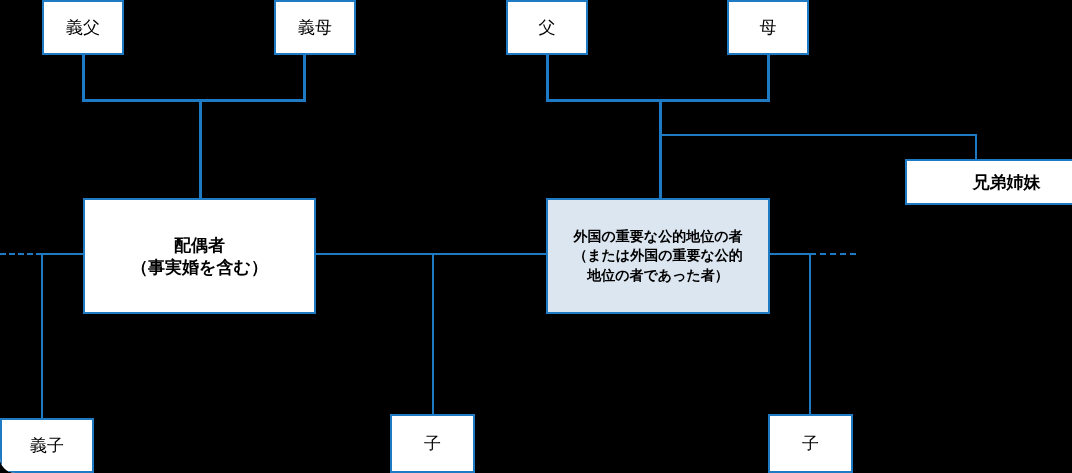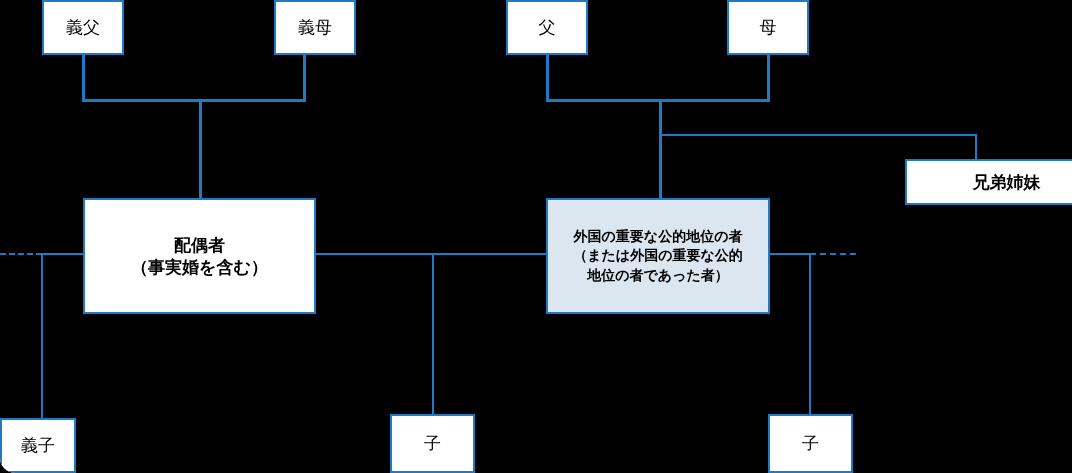--- a/index.html
+++ b/index.html
@@ -102,21 +102,21 @@
     <span class="lbl">外国の重要な公的地位の者
 （または外国の重要な公的
 地位の者であった者）</span>
   </div>
 
   <div class="node n-bold" style="left:83px;top:198px;width:233px;height:116px;">
     <span class="lbl">配偶者
 （事実婚を含む）</span>
   </div>
 
-  <div class="node n-plain" style="left:0px;top:418px;width:76px;height:55px;">
+  <div class="node n-plain" style="left:0px;top:418px;width:94px;height:55px;">
     <span class="lbl">義子</span>
   </div>
 
   <div class="node n-plain" style="left:390px;top:414px;width:85px;height:59px;">
     <span class="lbl">子</span>
   </div>
 
   <div class="node n-plain" style="left:768px;top:414px;width:85px;height:59px;">
     <span class="lbl">子</span>
   </div>

